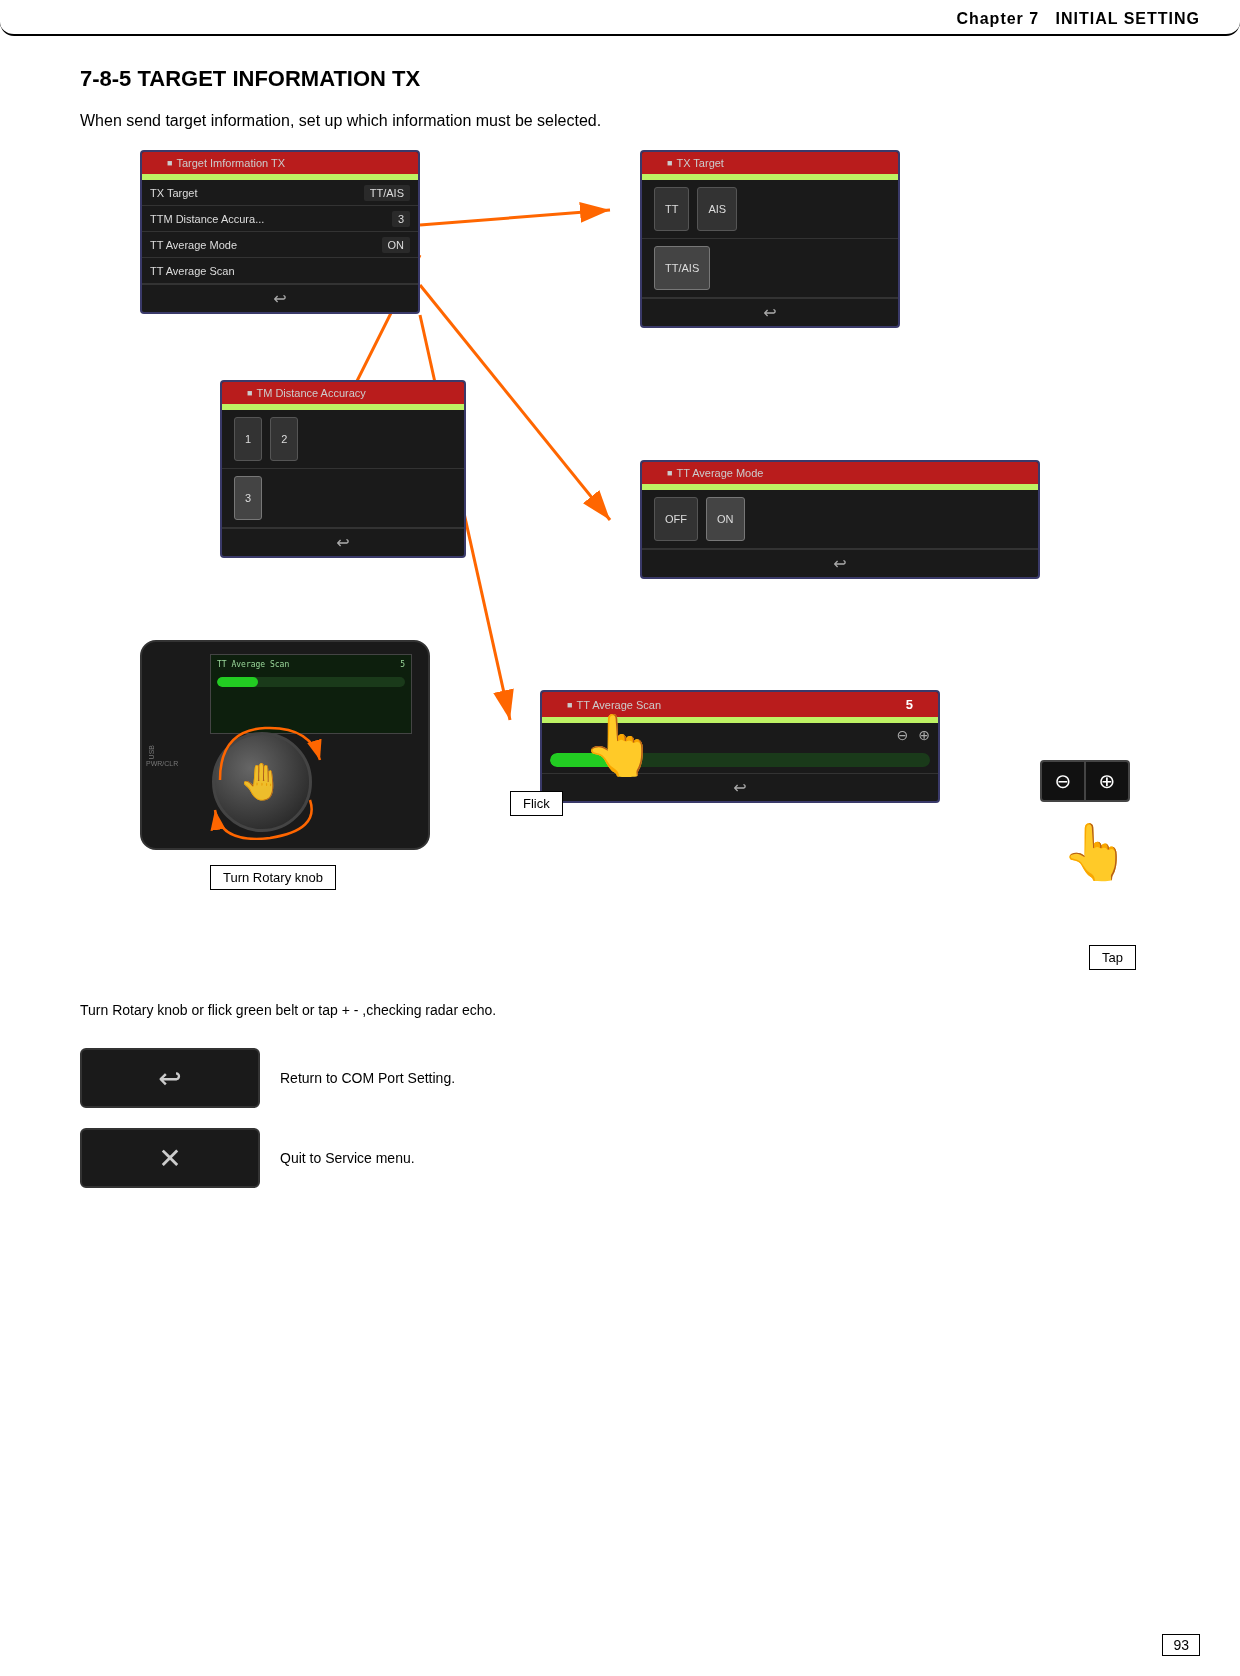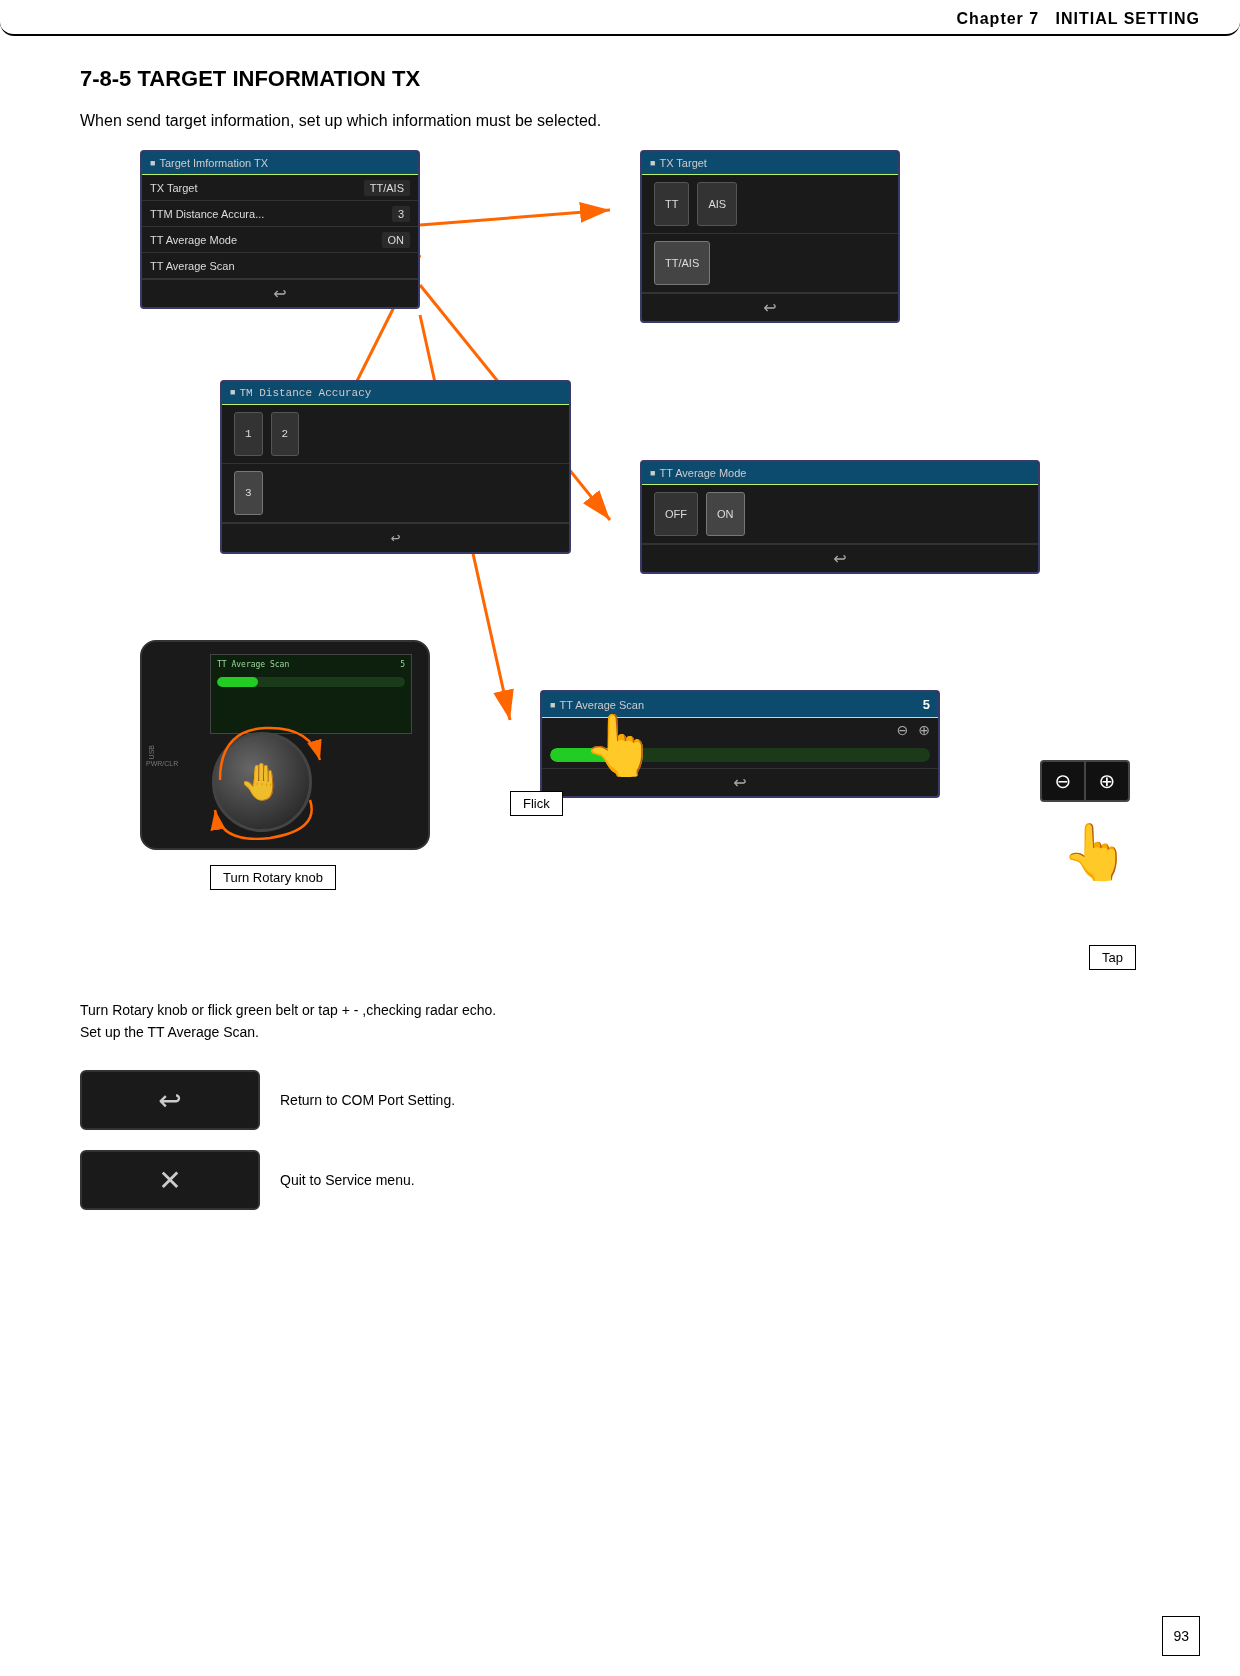--- a/index.html
+++ b/index.html
@@ -57,23 +57,23 @@
     .menu-panel {
       position: absolute;
       background: #1a1a1a;
       border: 2px solid #3a3a6a;
       border-radius: 4px;
       color: #e0e0e0;
       font-size: 12px;
       overflow: hidden;
     }
     .menu-panel .panel-title {
-      background: #0c4a6e;
-      border-bottom: 1px solid #bef264;
-      padding: 5px 8px;
+      background: #b91c1c;
+      border-bottom: 6px solid #bef264;
+      padding: 5px 25px;
       font-size: 11px;
       color: #ccc;
       display: flex;
       align-items: center;
       gap: 4px;
     }
     .menu-panel .panel-title::before {
       content: '■';
       color: #ccc;
       font-size: 9px;
@@ -132,22 +132,21 @@
     
     .panel-2 {
       left: 560px;
       top: 0px;
       width: 260px;
     }
     
     .panel-3 {
       left: 140px;
       top: 230px;
-      width: 351px;
-      font-family: Liberation Mono, monospace;
+      width: 246px;
     }
     
     .panel-4 {
       left: 560px;
       top: 310px;
       width: 400px;
     }
     
     .panel-5 {
       left: 460px;
@@ -209,21 +208,21 @@
     .icon-description {
       font-size: 14px;
     }
 
     
     .page-number {
       position: absolute;
       bottom: 20px;
       right: 40px;
       border: 1px solid #000;
-      padding: 11px 10px;
+      padding: 2px 10px;
       font-size: 14px;
       text-align: center;
     }
 
     
     .orange-arrow {
       fill: none;
       stroke: #ff6600;
       stroke-width: 3;
       marker-end: url(#arrowhead-orange);
@@ -399,21 +398,20 @@
     <div style="position:absolute; right:30px; top:670px;">
       <div style="font-size:55px; color:#cc8844; text-align:center;">👆</div>
     </div>
 
     <div class="label-box" style="right:24px; top:795px;">Tap</div>
 
   </div>
 
   <div class="instructions">
     <p class="instruction-line">Turn Rotary knob or flick green belt or tap + - ,checking radar echo.</p>
-    <p class="instruction-line">Set up the TT Average Scan.</p>
   </div>
 
   <div class="icon-panels">
 
     <div class="icon-panel-row">
       <div class="icon-btn-img">
         <span style="font-size:28px; color:#ccc;">↩</span>
       </div>
       <span class="icon-description">Return to COM Port Setting.</span>
     </div>

